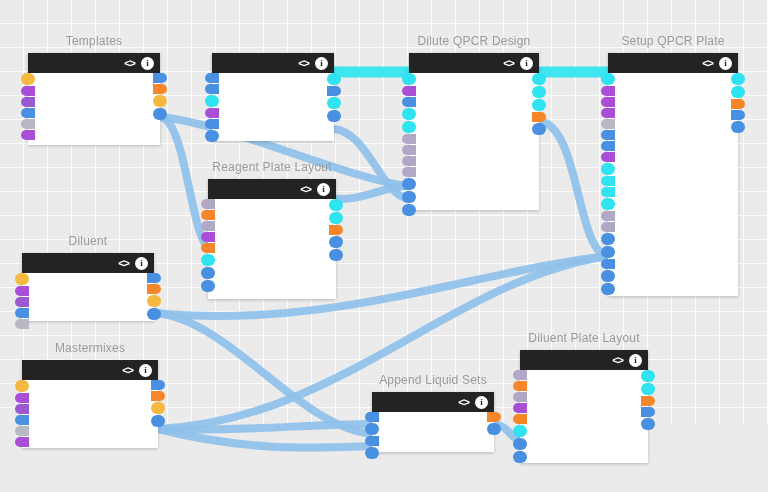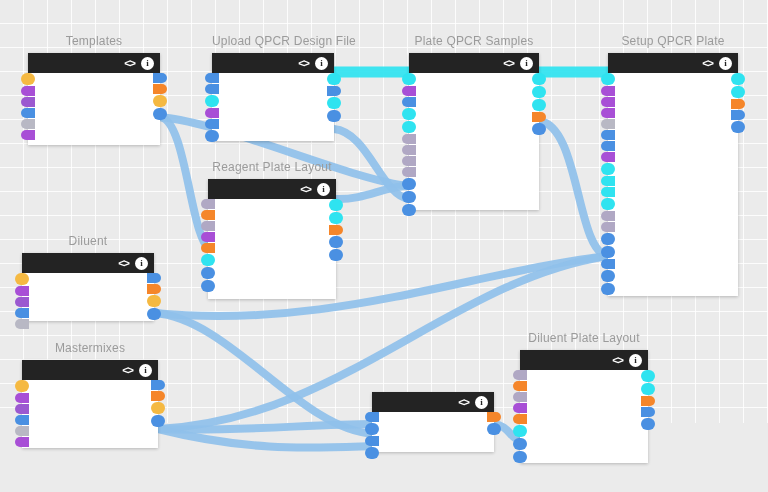--- a/index.html
+++ b/index.html
@@ -91,21 +91,20 @@
           </div>
           <div class="ports right">
             <div class="port rrad" style="background: rgb(74, 144, 226);"></div>
             <div class="port rrad" style="background: rgb(245, 134, 42);"></div>
             <div class="port round" style="background: rgb(245, 185, 66);"></div>
             <div class="port round" style="background: rgb(74, 144, 226);"></div>
           </div>
         </div>
       </div>
       <div class="node" style="left: 212px; top: 53px; width: 122px; height: 88px;">
-        <div class="node-title">Upload QPCR Design File</div>
         <div class="node-box">
           <div class="node-header">
             <span class="hdr-icon code-icon">&lt;&gt;</span>
             <span class="hdr-icon info-icon">i</span>
           </div>
           <div class="ports left">
             <div class="port lrad" style="background: rgb(74, 144, 226);"></div>
             <div class="port lrad" style="background: rgb(74, 144, 226);"></div>
             <div class="port round" style="background: rgb(47, 227, 240);"></div>
             <div class="port lrad" style="background: rgb(168, 79, 214);"></div>
@@ -114,21 +113,21 @@
           </div>
           <div class="ports right">
             <div class="port round" style="background: rgb(47, 227, 240);"></div>
             <div class="port rrad" style="background: rgb(74, 144, 226);"></div>
             <div class="port round" style="background: rgb(47, 227, 240);"></div>
             <div class="port round" style="background: rgb(74, 144, 226);"></div>
           </div>
         </div>
       </div>
       <div class="node" style="left: 409px; top: 53px; width: 130px; height: 157px;">
-        <div class="node-title">Plate QPCR Samples</div>
+        <div class="node-title">Dilute QPCR Design</div>
         <div class="node-box">
           <div class="node-header">
             <span class="hdr-icon code-icon">&lt;&gt;</span>
             <span class="hdr-icon info-icon">i</span>
           </div>
           <div class="ports left">
             <div class="port round" style="background: rgb(47, 227, 240);"></div>
             <div class="port lrad" style="background: rgb(168, 79, 214);"></div>
             <div class="port lrad" style="background: rgb(74, 144, 226);"></div>
             <div class="port round" style="background: rgb(47, 227, 240);"></div>
@@ -252,20 +251,21 @@
           </div>
           <div class="ports right">
             <div class="port rrad" style="background: rgb(74, 144, 226);"></div>
             <div class="port rrad" style="background: rgb(245, 134, 42);"></div>
             <div class="port round" style="background: rgb(245, 185, 66);"></div>
             <div class="port round" style="background: rgb(74, 144, 226);"></div>
           </div>
         </div>
       </div>
       <div class="node" style="left: 372px; top: 392px; width: 122px; height: 60px;">
+        <div class="node-title">Append Liquid Sets</div>
         <div class="node-box">
           <div class="node-header">
             <span class="hdr-icon code-icon">&lt;&gt;</span>
             <span class="hdr-icon info-icon">i</span>
           </div>
           <div class="ports left">
             <div class="port lrad" style="background: rgb(74, 144, 226);"></div>
             <div class="port round" style="background: rgb(74, 144, 226);"></div>
             <div class="port lrad" style="background: rgb(74, 144, 226);"></div>
             <div class="port round" style="background: rgb(74, 144, 226);"></div>

